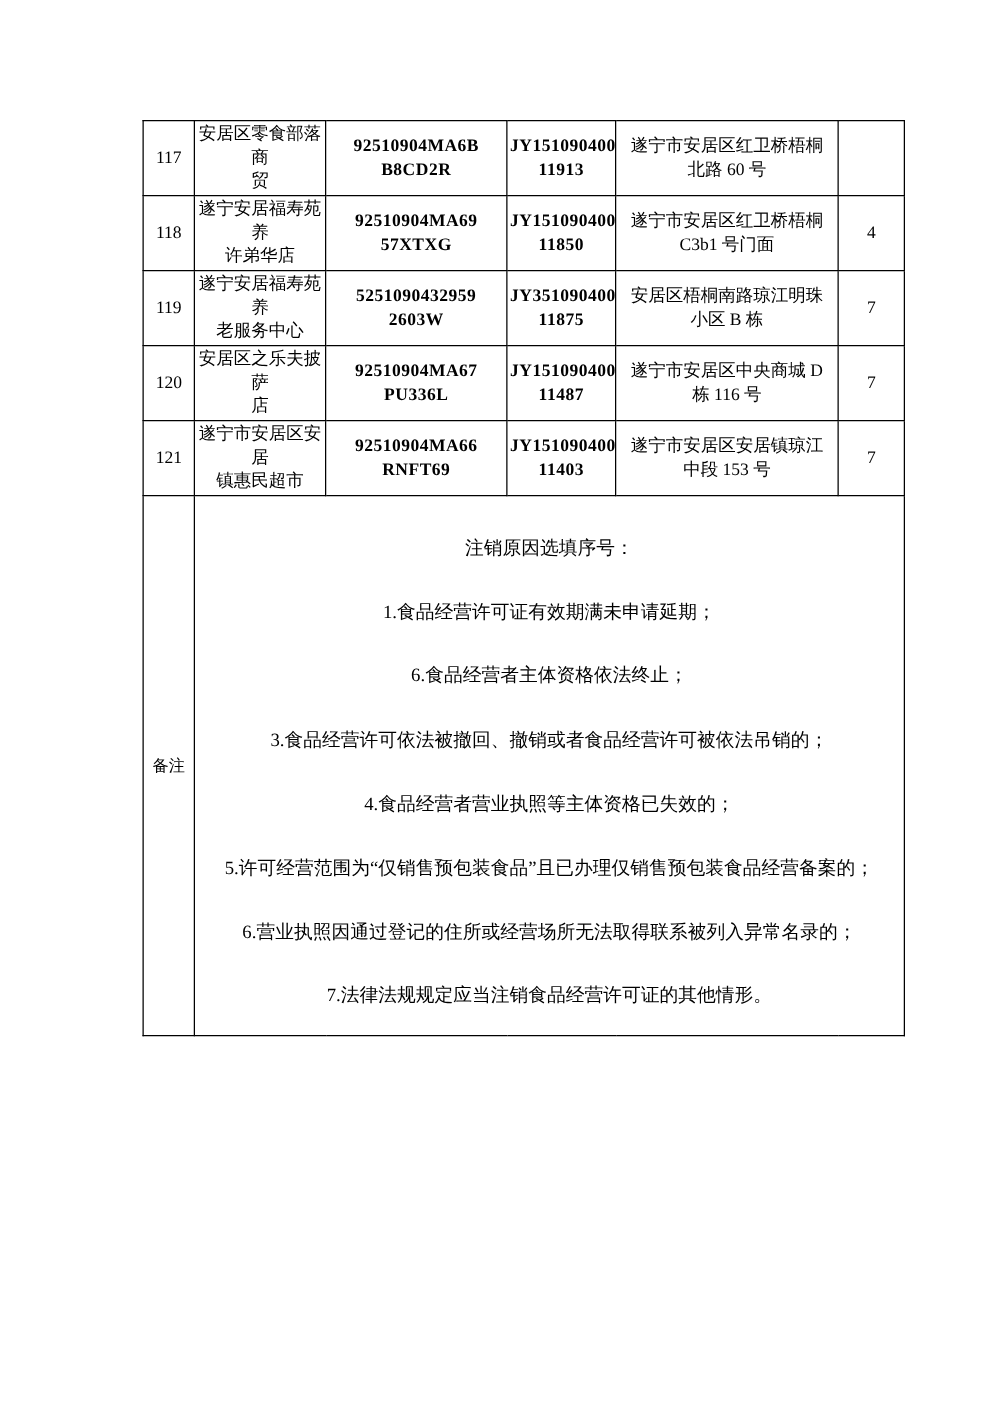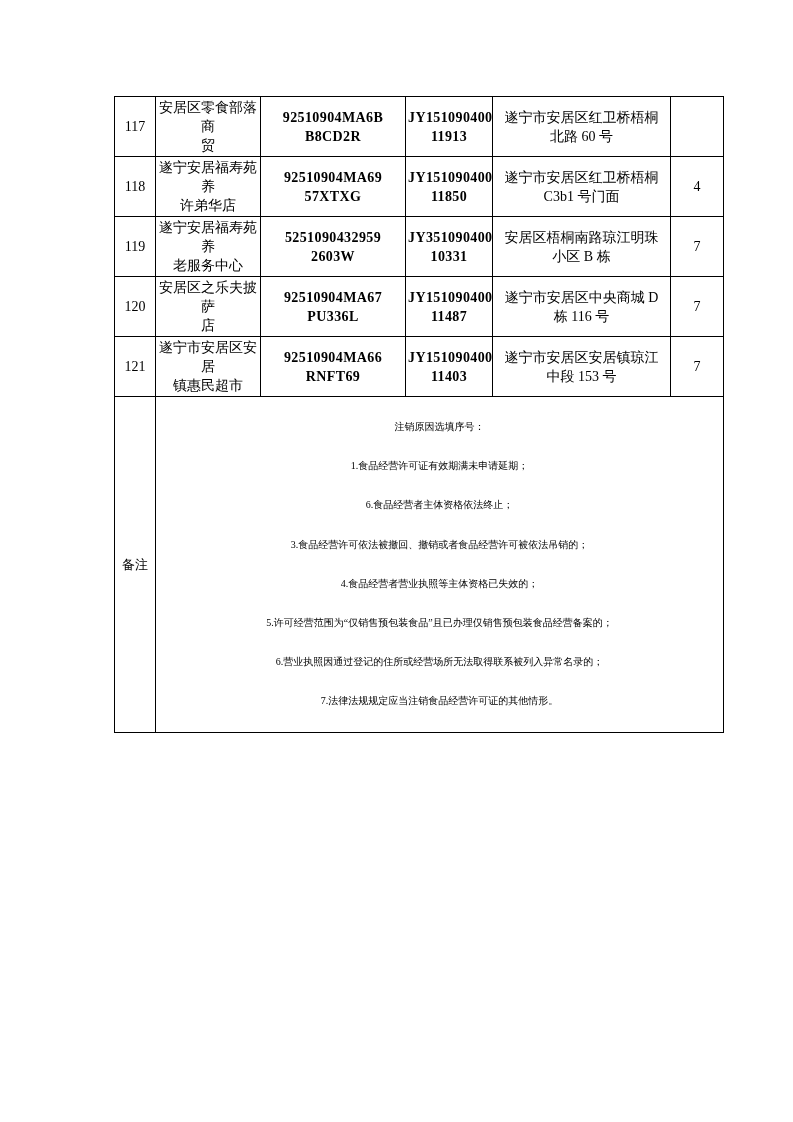--- a/index.html
+++ b/index.html
@@ -45,22 +45,23 @@
   td.remarks-label {
     font-size: 13px;
   }
   td.remarks-content {
     text-align: left;
     vertical-align: middle;
     padding: 2px 4px 2px 6px;
   }
   .remark-line {
     line-height: 20.2px;
-    font-size: 10px;
+    font-size: 15px;
     white-space: nowrap;
+    margin-top: 12px;
   }
 </style>
 </head>
 <body>
 
 <div class="page">
   <table class="cancel-table">
     <colgroup>
       <col style="width:41px">
       <col style="width:105px">
@@ -94,21 +95,21 @@
 C3b1 号门面</td>
         <td>4</td>
       </tr>
       <tr class="data-row">
         <td>119</td>
         <td>遂宁安居福寿苑养
 老服务中心</td>
         <td class="code-cell">5251090432959
 2603W</td>
         <td class="license-cell">JY351090400
-10331</td>
+11875</td>
         <td>安居区梧桐南路琼江明珠
 小区 B 栋</td>
         <td>7</td>
       </tr>
       <tr class="data-row">
         <td>120</td>
         <td>安居区之乐夫披萨
 店</td>
         <td class="code-cell">92510904MA67
 PU336L</td>

